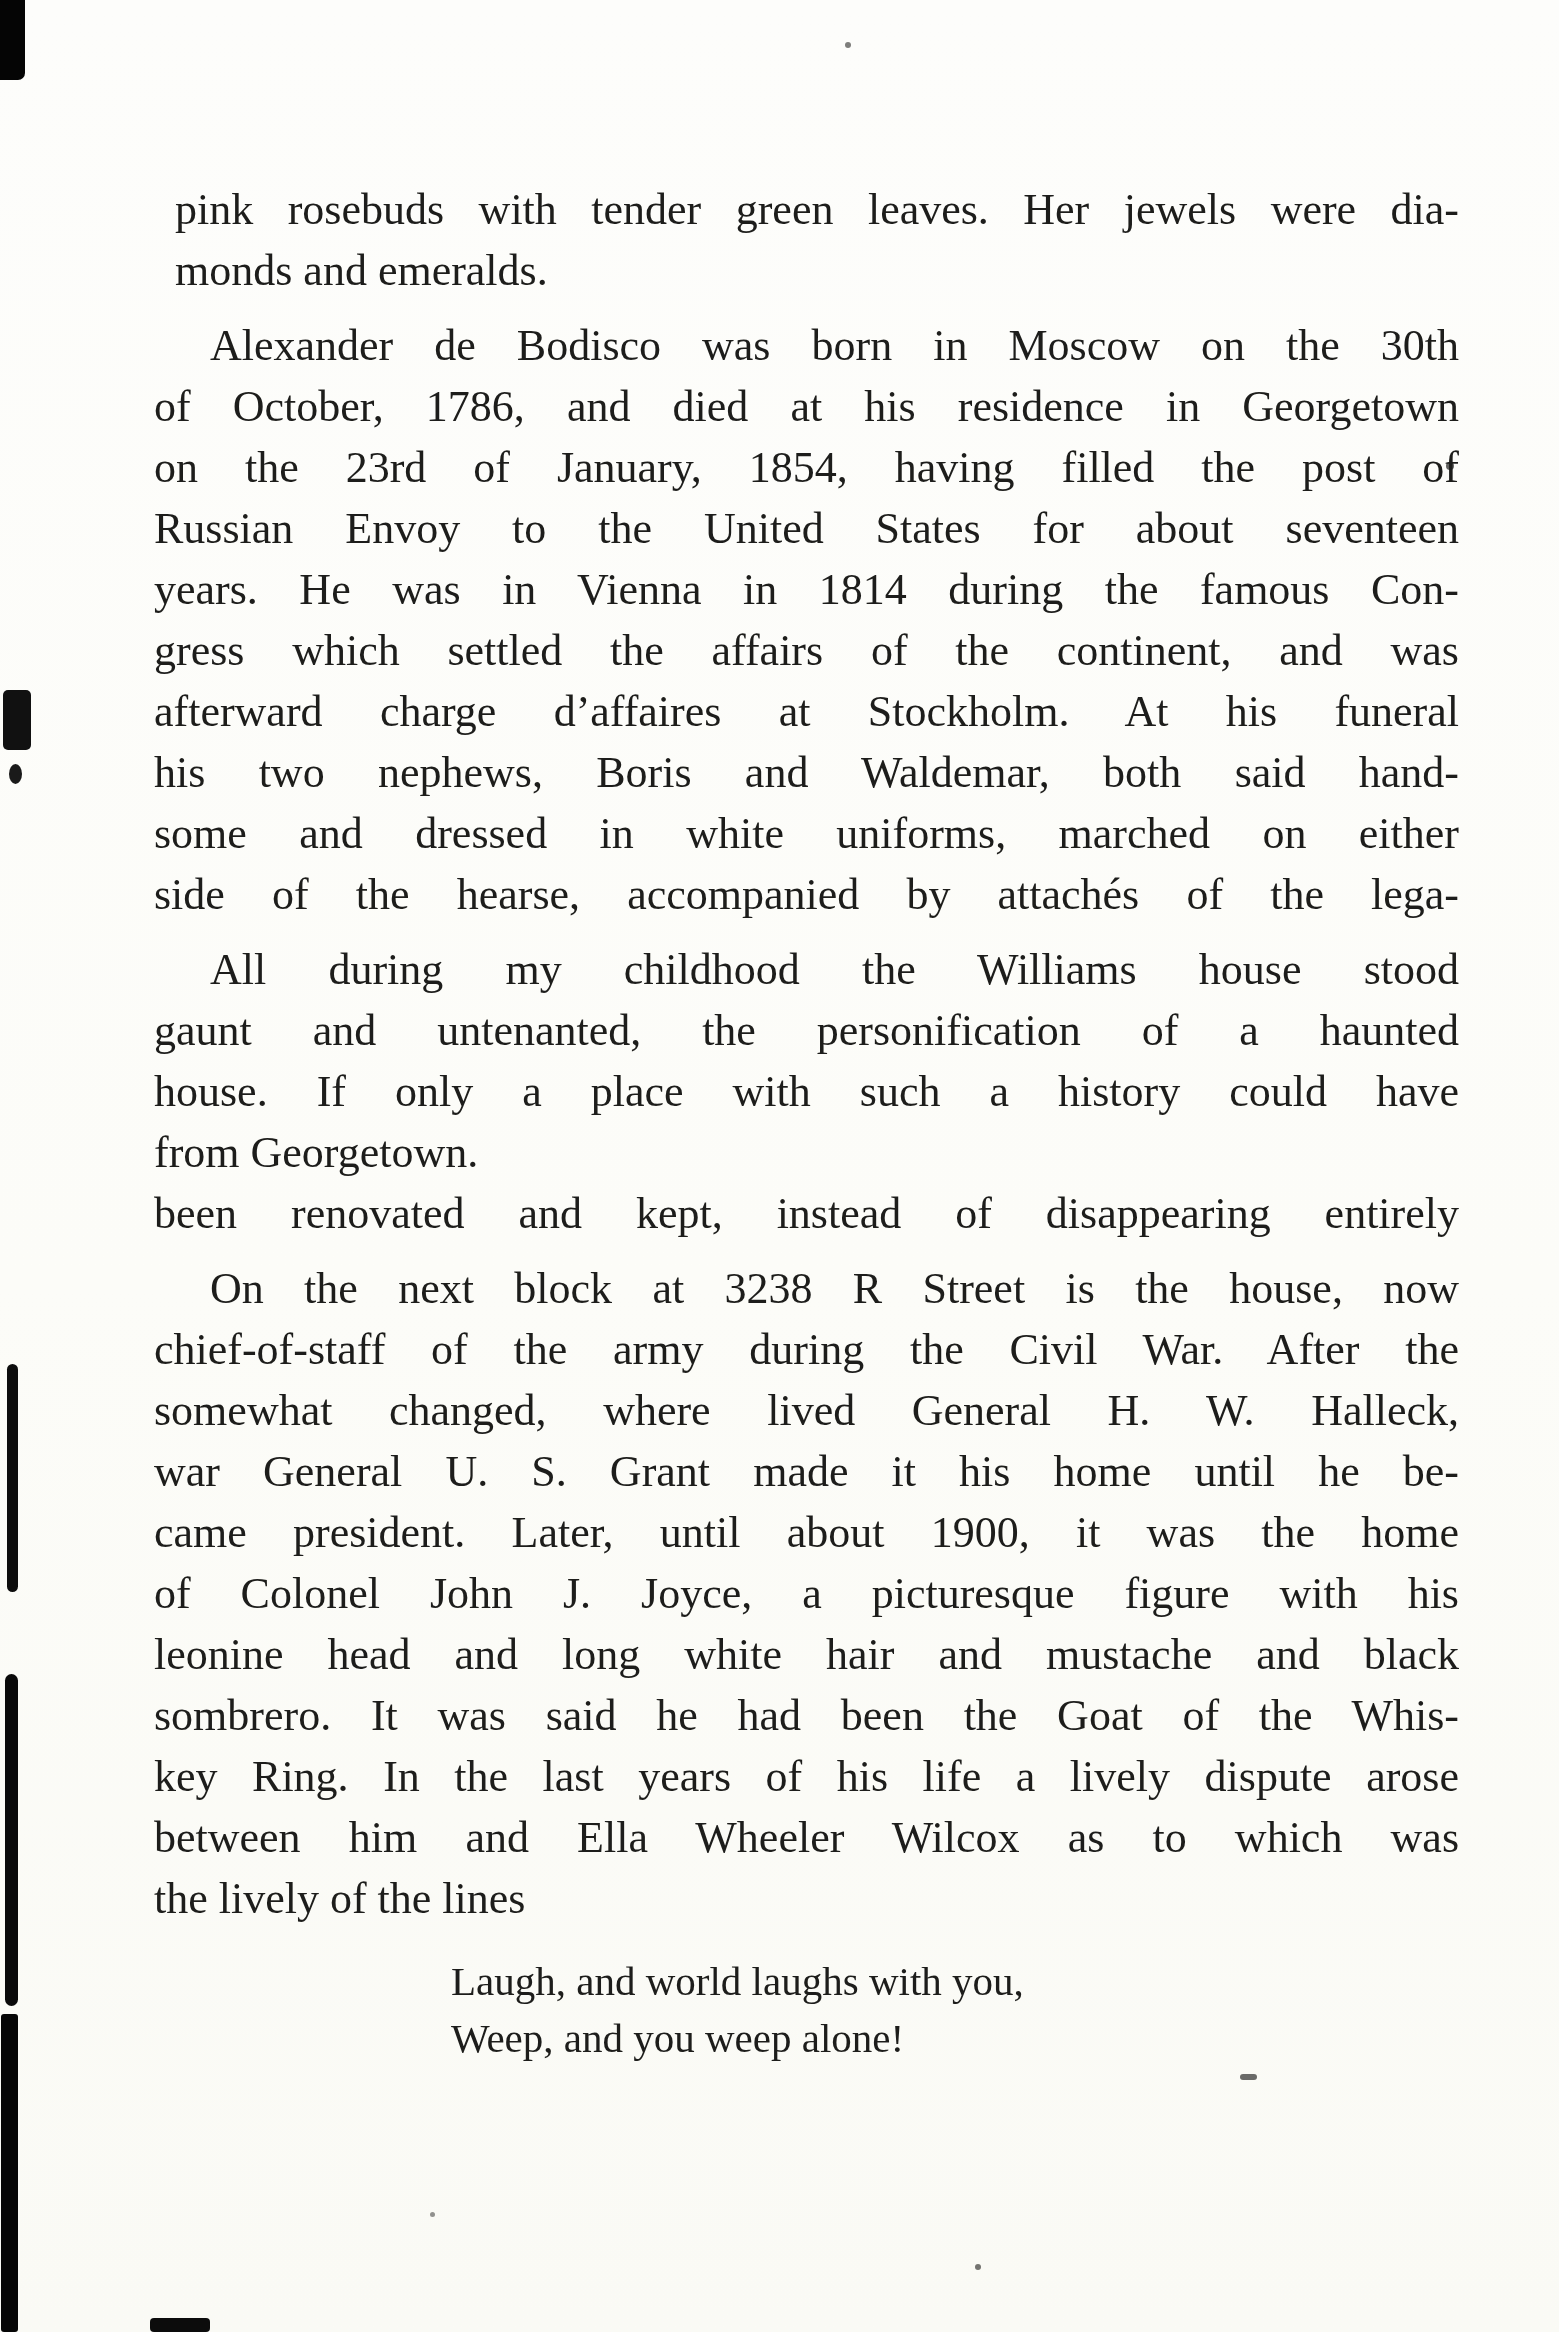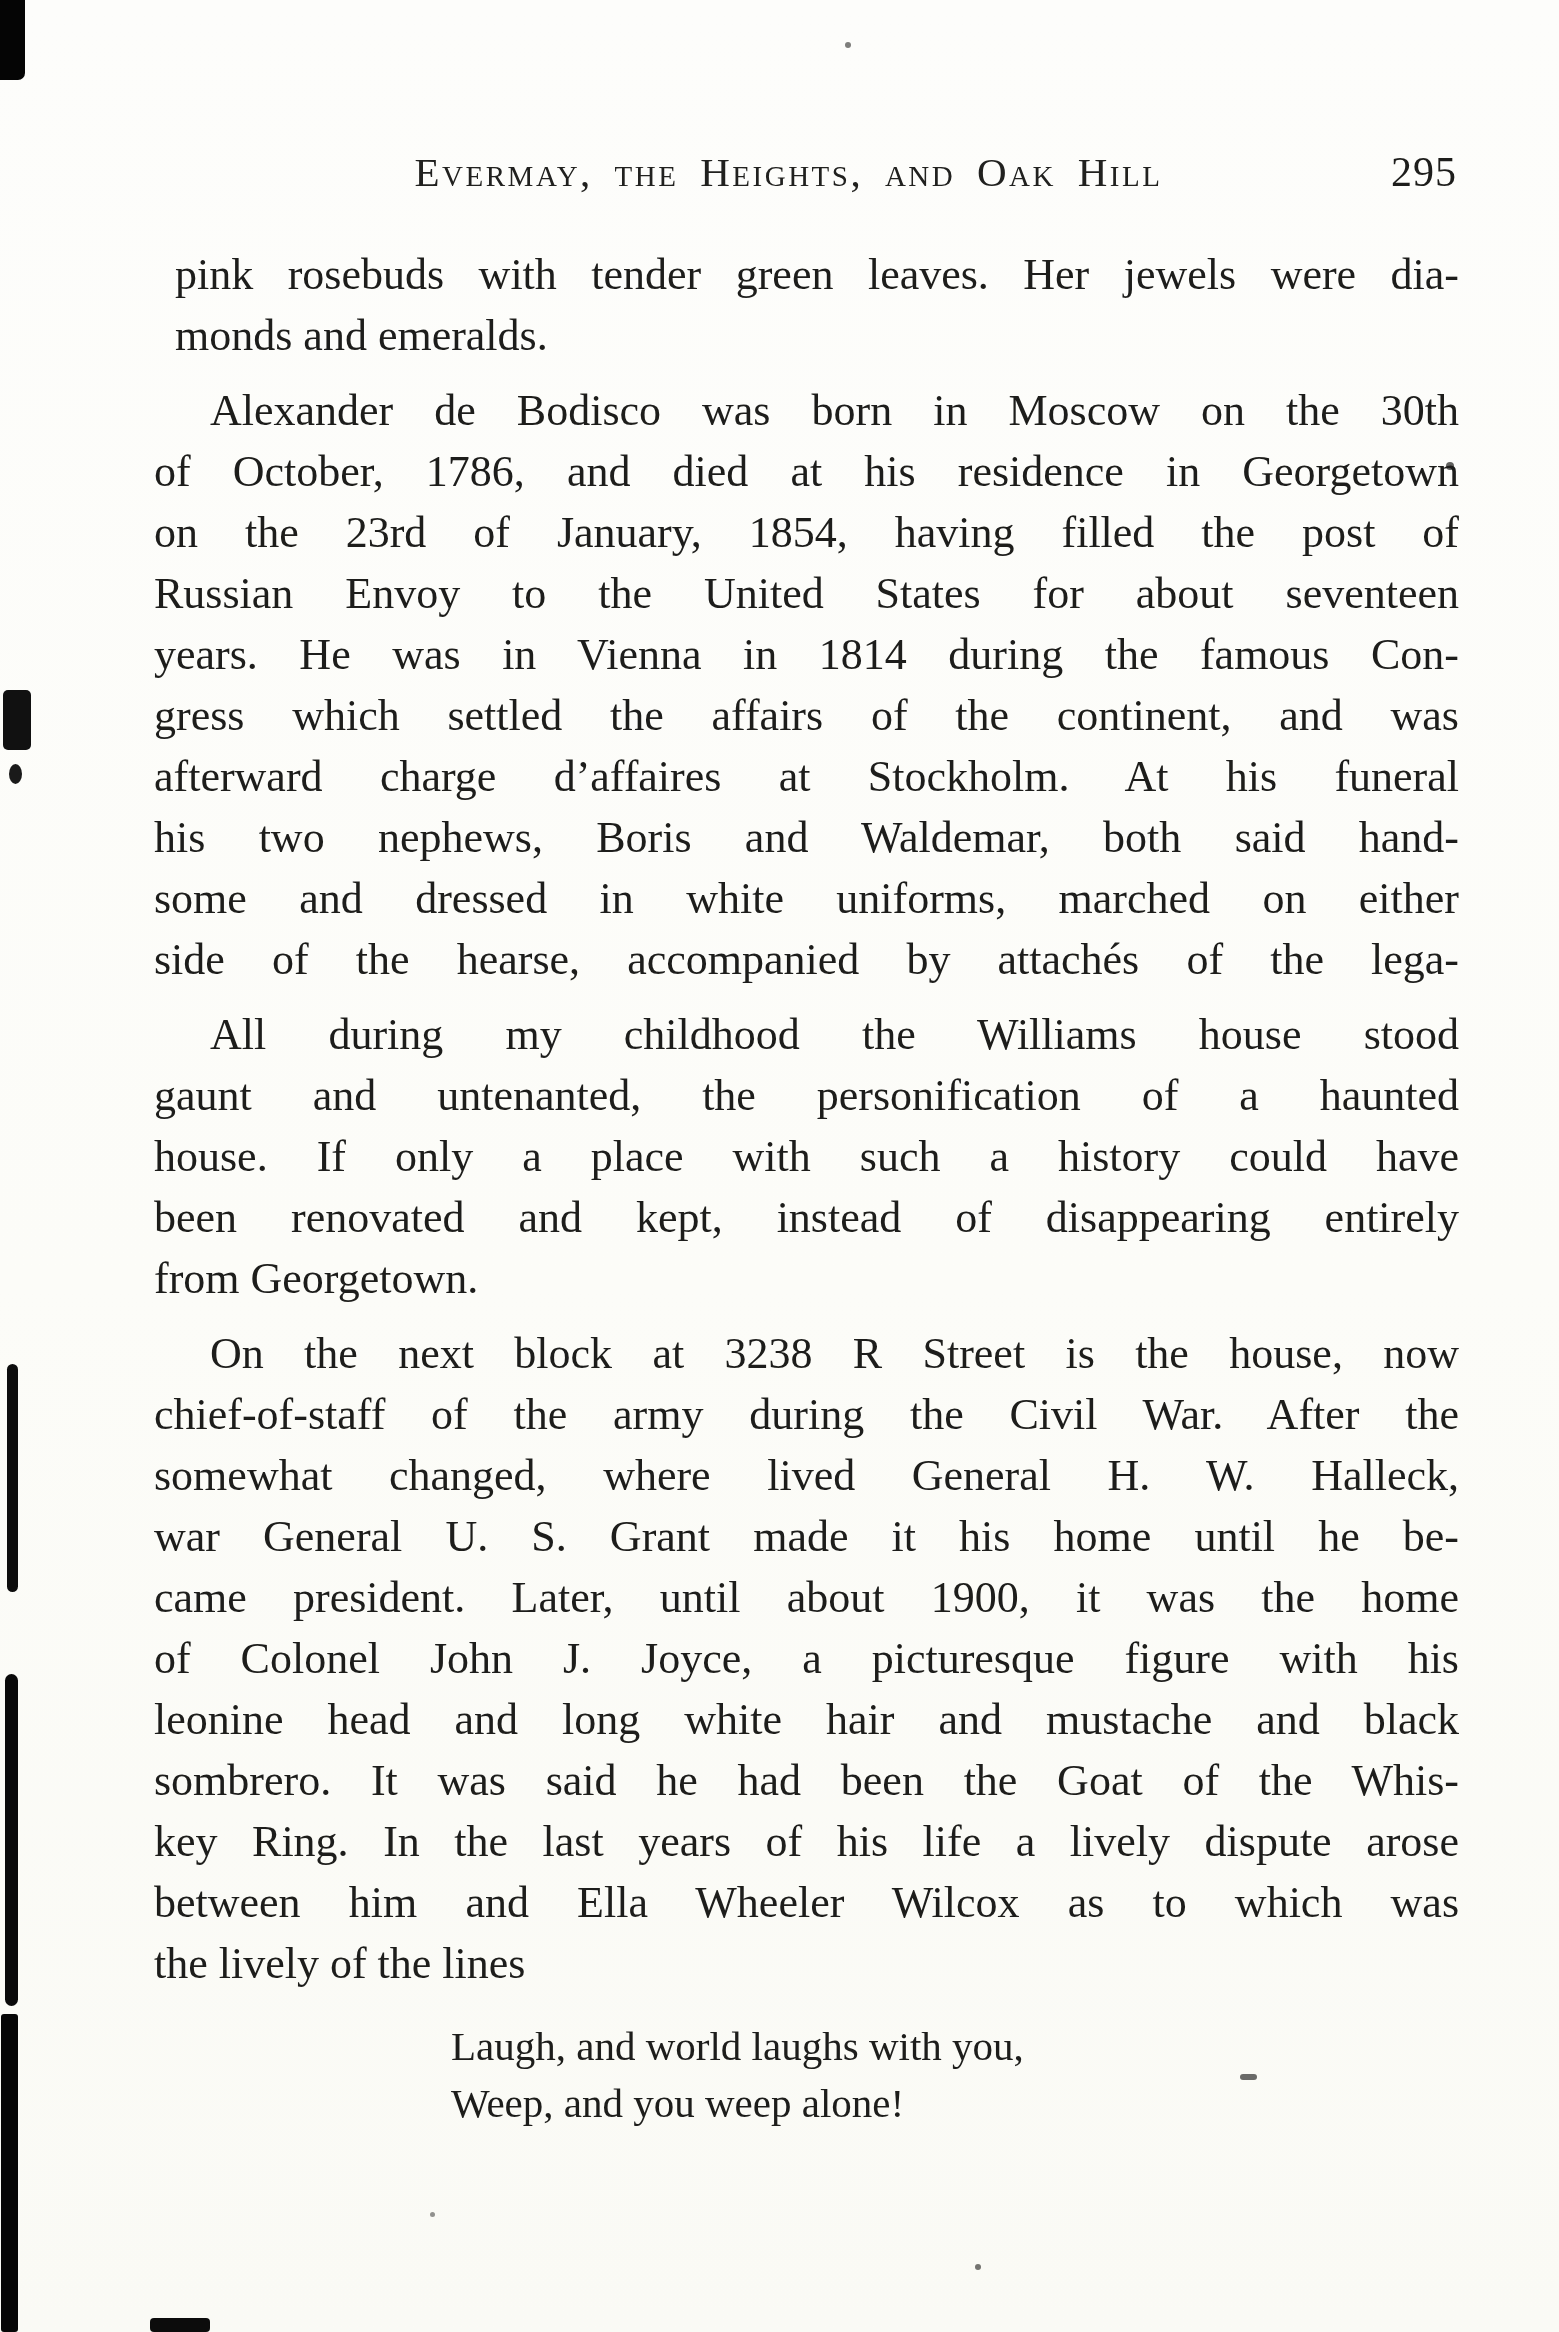--- a/index.html
+++ b/index.html
@@ -106,24 +106,20 @@
   <div class="mark bar-c"></div>
   <div class="mark bottom-dash"></div>
   <div class="speck s1"></div>
   <div class="speck s2"></div>
   <div class="speck s3"></div>
   <div class="speck s4"></div>
   <div class="speck s5"></div>
 
   <div class="content">
 
-    <header class="running-head">
-      <span class="title">Evermay, the Heights, and Oak Hill</span>
-      <span class="pageno">295</span>
-    </header>
 
     <div class="para continuation">
         <div class="line first">pink rosebuds with tender green leaves. Her jewels were dia-</div>
         <div class="line last">monds and emeralds.</div>
       </div>
 
     <div class="para indent">
         <div class="line first">Alexander de Bodisco was born in Moscow on the 30th</div>
         <div class="line">of October, 1786, and died at his residence in Georgetown</div>
         <div class="line">on the 23rd of January, 1854, having filled the post of</div>
@@ -133,22 +129,22 @@
         <div class="line">afterward charge d’affaires at Stockholm. At his funeral</div>
         <div class="line">his two nephews, Boris and Waldemar, both said hand-</div>
         <div class="line">some and dressed in white uniforms, marched on either</div>
         <div class="line">side of the hearse, accompanied by attachés of the lega-</div>
       </div>
 
     <div class="para indent">
         <div class="line first">All during my childhood the Williams house stood</div>
         <div class="line">gaunt and untenanted, the personification of a haunted</div>
         <div class="line">house. If only a place with such a history could have</div>
+        <div class="line last">from Georgetown.</div>
         <div class="line">been renovated and kept, instead of disappearing entirely</div>
-        <div class="line last">from Georgetown.</div>
       </div>
 
     <div class="para indent">
         <div class="line first">On the next block at 3238 R Street is the house, now</div>
         <div class="line">chief-of-staff of the army during the Civil War. After the</div>
         <div class="line">somewhat changed, where lived General H. W. Halleck,</div>
         <div class="line">war General U. S. Grant made it his home until he be-</div>
         <div class="line">came president. Later, until about 1900, it was the home</div>
         <div class="line">of Colonel John J. Joyce, a picturesque figure with his</div>
         <div class="line">leonine head and long white hair and mustache and black</div>

